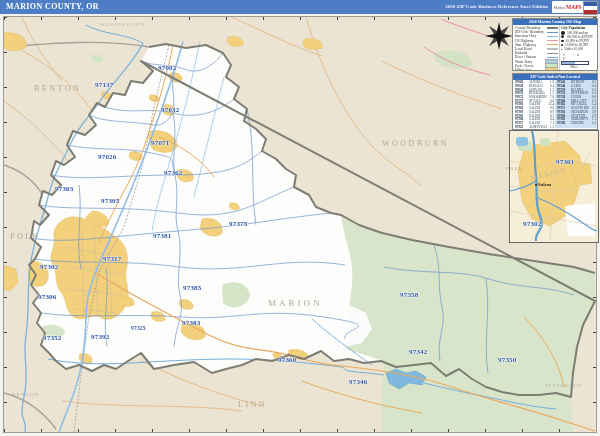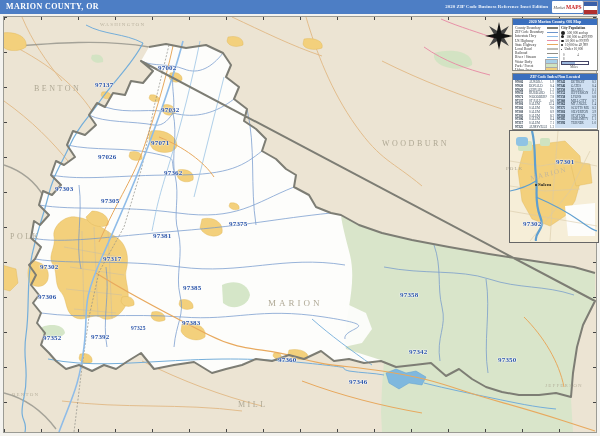--- a/index.html
+++ b/index.html
@@ -530,21 +530,21 @@
         <div class="county-label tiny" style="left: 100px; top: 22px;">WASHINGTON</div>
 
         <div class="county-label" style="left: 34px; top: 84px;">BENTON</div>
 
         <div class="county-label" style="left: 382px; top: 139px;">WOODBURN</div>
 
         <div class="county-label" style="left: 10px; top: 232px;">POLK</div>
 
         <div class="county-label big" style="left: 268px; top: 298px;">MARION</div>
 
-        <div class="county-label" style="left: 238px; top: 400px;">MILL</div>
+        <div class="county-label" style="left: 238px; top: 400px;">LINN</div>
 
         <div class="county-label tiny" style="left: 12px; top: 392px;">BENTON</div>
 
         <div class="county-label tiny" style="left: 545px; top: 383px;">JEFFERSON</div>
 
         <div class="county-label inset-county" style="left: 530px; top: 170px;">MARION</div>
 
         <div class="county-label inset-county-sm" style="left: 506px; top: 166px;">POLK</div>
       </div>
     <div>

